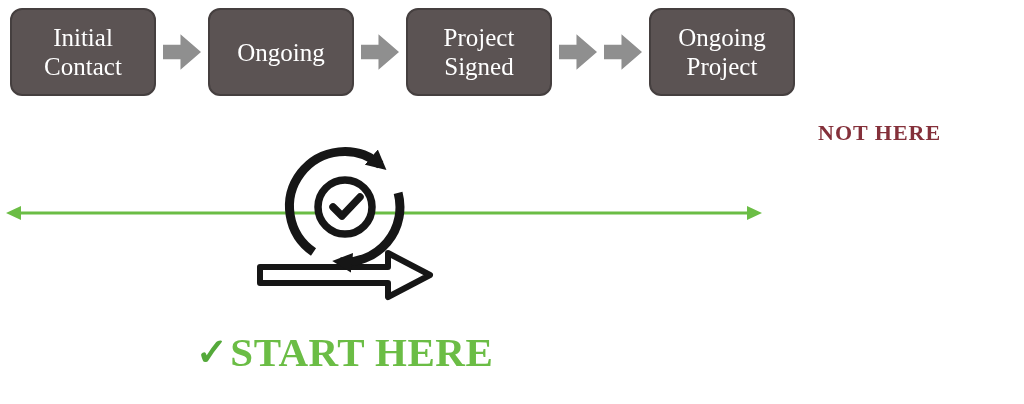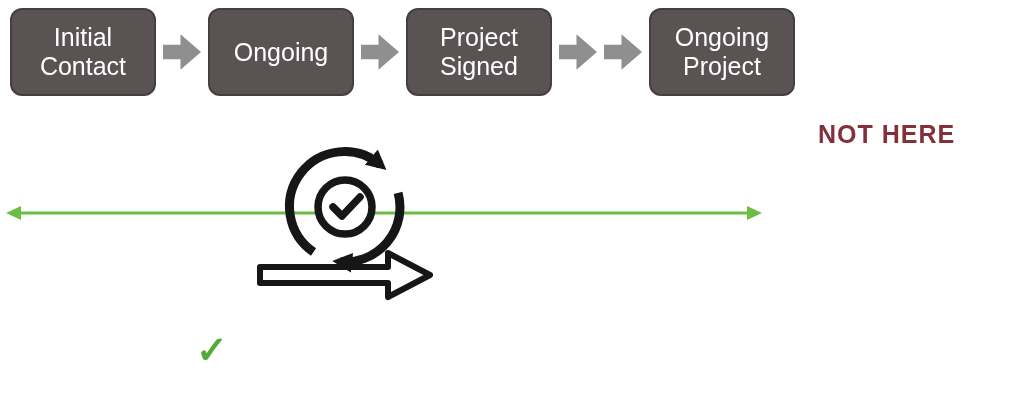--- a/index.html
+++ b/index.html
@@ -6,20 +6,21 @@
   html, body { background: #ffffff; }
   body {
     font-family: "Liberation Sans", sans-serif;
     width: 1024px; height: 404px;
   }
   .canvas {
     position: relative;
     width: 1024px; height: 404px;
     background: var(--background, #ffffff);
     overflow: hidden;
+    font-family: Liberation Serif, serif;
   }
 
   
   .process-row {
     position: absolute;
     left: 10px; top: 8px;
     display: flex;
     align-items: center;
     gap: 7px;
   }
@@ -38,21 +39,21 @@
     width: 38px; height: 38px;
     background: var(--flow-arrow, #8f8f8f);
     clip-path: polygon(0 31%, 46% 31%, 46% 3%, 100% 50%, 46% 97%, 46% 69%, 0 69%);
     flex: 0 0 auto;
   }
 
   
   .not-here {
     position: absolute;
     left: 818px; top: 120px;
-    font-size: 25px;
+    font-size: 22px;
     font-weight: bold;
     letter-spacing: 1px;
     color: var(--not-here-red, #84303a);
     white-space: nowrap;
   }
   .start-here {
     position: absolute;
     left: 196px; top: 328px;
     font-size: 41px;
     font-weight: bold;
@@ -122,15 +123,16 @@
 
     <path class="agile-stroke" d="M 63.5 109 A 55 55 0 1 1 130.4 21.9" stroke-width="9" marker-end="url(#ah)"></path>
     <path class="agile-stroke" d="M 148.1 49.8 A 55 55 0 0 1 90.2 118.8" stroke-width="9" marker-end="url(#ah)"></path>
 
     <circle class="check-circle" cx="95" cy="64" r="27" stroke-width="7.5"></circle>
     <path class="agile-stroke" d="M83 64 l9 9 l18 -19" stroke-width="7.5" stroke-linecap="round" stroke-linejoin="round"></path>
   </svg>
 
   <div class="start-here">
     <span class="check">✓</span>
+    <span>START HERE</span>
   </div>
 
 </div>
 
 </body></html>

